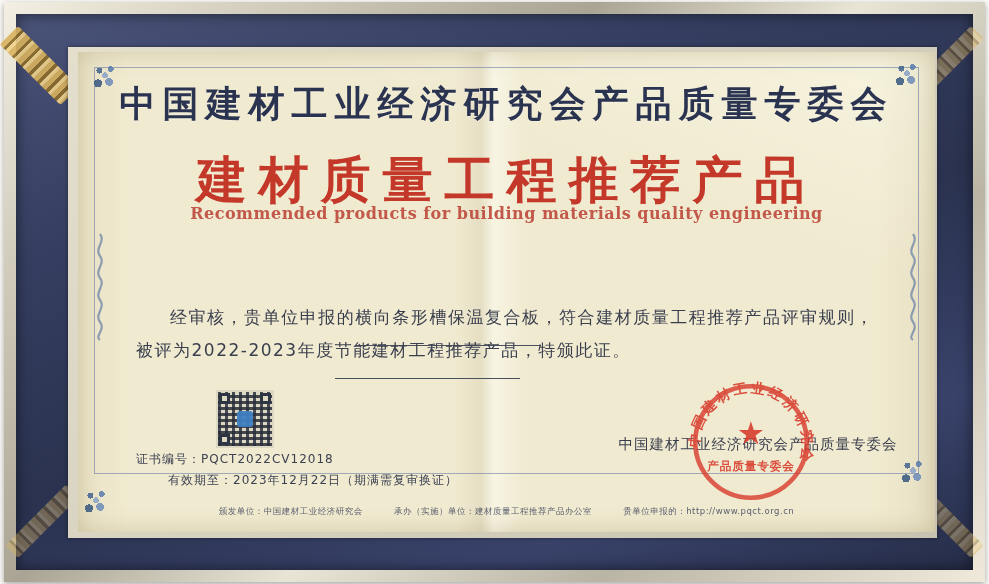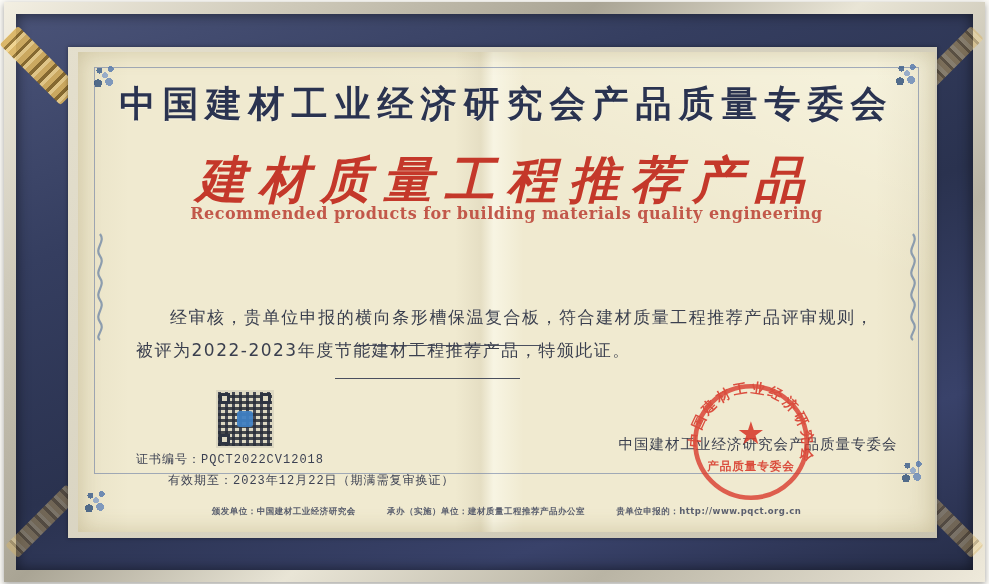--- a/index.html
+++ b/index.html
@@ -65,21 +65,21 @@
     text-shadow:0 1px 0 rgba(255,255,255,.3);white-space:nowrap;
   }
   .title-en{
     position:absolute;left:0;right:0;top:72px;text-align:center;
     font-family:"DejaVu Serif","Liberation Serif",serif;
     font-size:12.5px;font-weight:bold;color:#42527a;letter-spacing:.4px;white-space:nowrap;
   }
   .award-cn{
     position:absolute;left:0;right:0;top:95px;text-align:center;
     font-family:"DejaVu Serif","Liberation Serif",serif;
-    font-size:50px;font-weight:bold;color:#c4382a;letter-spacing:12px;white-space:nowrap;font-style:italic;
+    font-size:50px;font-weight:bold;color:#c4382a;letter-spacing:12px;white-space:nowrap;
   }
   .award-en{
     position:absolute;left:0;right:0;top:152px;text-align:center;
     font-family:"DejaVu Serif","Liberation Serif",serif;
     font-size:16px;font-weight:bold;color:#c2584a;letter-spacing:.5px;white-space:nowrap;
   }
   .salutation{
     position:absolute;left:58px;top:198px;
     font-size:17px;color:#3a3f4e;font-weight:bold;letter-spacing:3px;
   }
@@ -93,39 +93,39 @@
   .qr{
     position:absolute;left:140px;top:340px;width:54px;height:54px;
     background:
       repeating-linear-gradient(0deg,rgba(40,45,55,.85) 0 3px,transparent 3px 6px),
       repeating-linear-gradient(90deg,rgba(50,55,70,.9) 0 3px,#ddd8c2 3px 7px);
     box-shadow:0 0 0 2px #ddd8c2;
   }
   .qr .finder{position:absolute;width:11px;height:11px;border:3px solid #2d3442;background:#ddd8c2;box-sizing:border-box;}
   .qr .finder.f1{left:1px;top:1px;} .qr .finder.f2{right:1px;top:1px;} .qr .finder.f3{left:1px;bottom:1px;}
   .qr .blue-dot{position:absolute;left:19px;top:19px;width:16px;height:16px;background:#3f7fc2;border-radius:3px;opacity:.95;}
-  .meta-line{position:absolute;left:58px;font-size:12px;color:#3c4152;letter-spacing:1px;white-space:nowrap;font-family:Liberation Mono, monospace;}
+  .meta-line{position:absolute;left:58px;font-size:12px;color:#3c4152;letter-spacing:1px;white-space:nowrap;}
   .meta-line.no{top:399px;}
   .meta-line.validity{top:420px;margin-left:32px;}
   
   .issuer-sig{
     position:absolute;left:520px;top:383px;width:320px;text-align:center;
     font-size:14.5px;color:#3a3f4e;letter-spacing:1px;white-space:nowrap;
   }
   .issue-date{
     position:absolute;left:520px;top:412px;width:320px;text-align:center;
     font-size:14.5px;color:#3a3f4e;letter-spacing:2px;
   }
   .seal{position:absolute;left:608px;top:325px;width:130px;height:130px;opacity:.88;}
   
   .footer{
     position:absolute;left:0;right:0;bottom:14px;text-align:center;
     font-size:8.5px;color:#5a5f6e;letter-spacing:.5px;white-space:nowrap;
   }
-  .footer span{margin:16px 14px;font-weight:bold;}
+  .footer span{margin:16px 14px;}
 </style>
 </head>
 <body>
 
 <div class="frame-metal"></div>
 <div class="frame-navy"></div>
 <div class="corner-gold tl"></div>
 <div class="corner-gold tr"></div>
 <div class="corner-gold bl"></div>
 <div class="corner-gold br"></div>

